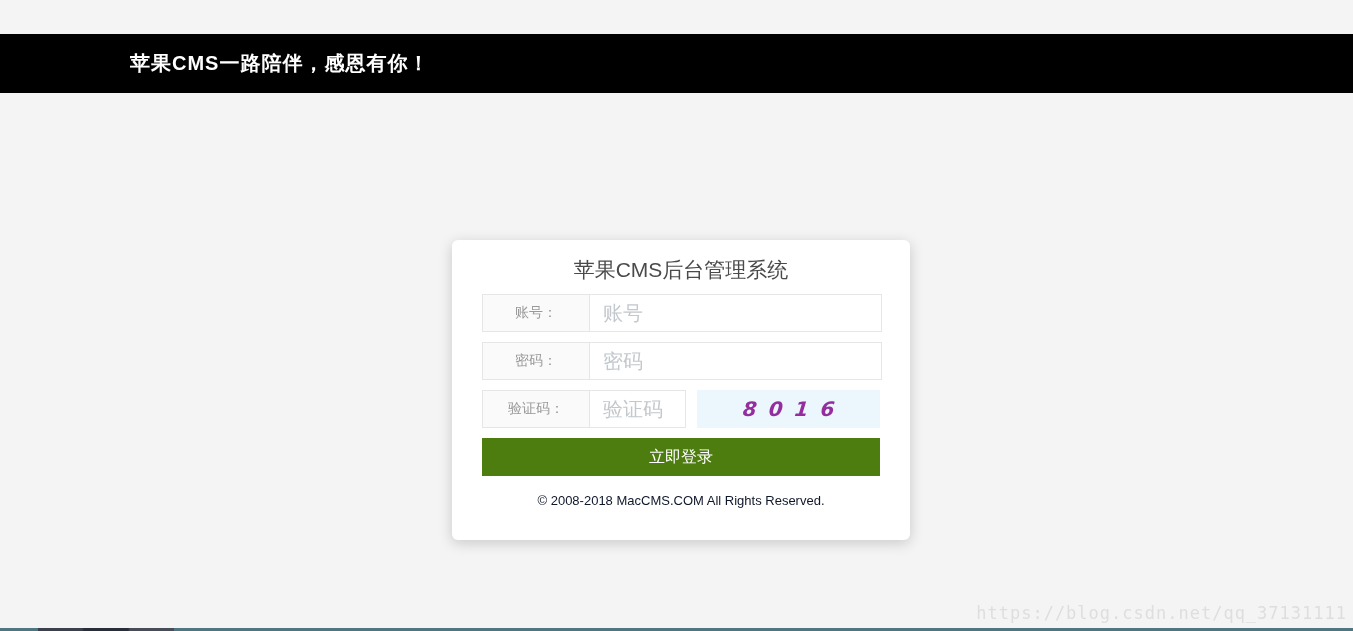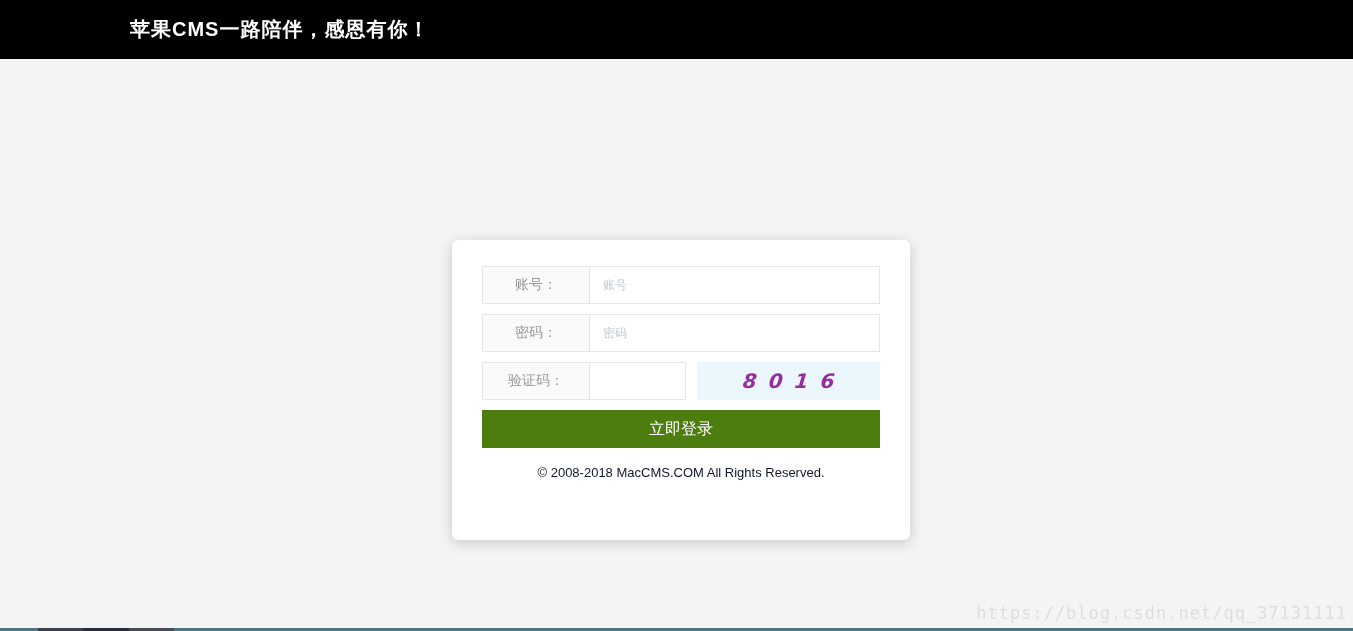--- a/index.html
+++ b/index.html
@@ -10,20 +10,21 @@
     background: #f4f4f4;
     position: relative;
   }
 
   
   .topbar {
     height: 59px;
     background: #000;
     display: flex;
     align-items: center;
+    margin-top: 34px;
   }
   .topbar-text {
     color: #fff;
     font-size: 20px;
     font-weight: bold;
     margin-left: 130px;
     letter-spacing: 1px;
   }
 
   
@@ -74,21 +75,21 @@
     justify-content: center;
     user-select: none;
   }
   .row-input {
     flex: 1;
     min-width: 0;
     border: none;
     outline: none;
     background: transparent;
     padding: 0 13px;
-    font-size: 12px;
+    font-size: 20px;
     color: #555;
     font-family: inherit;
   }
   .row-input::placeholder { color: #c3c8cd; opacity: 1; }
 
   .captcha-box {
     margin-left: 11px;
     flex: 1;
     background: #ecf6fd;
     display: flex;
@@ -156,38 +157,40 @@
 </style>
 </head>
 <body>
 
 <div class="topbar">
   <div class="topbar-text">苹果CMS一路陪伴，感恩有你！</div>
 </div>
 
 <div class="login-card">
 
+  <div class="login-title">苹果CMS后台管理系统</div>
 
   <div class="form-row">
     <div class="field-group">
       <div class="row-label">账号：</div>
       <input class="row-input" type="text" placeholder="账号" style="">
     </div>
   </div>
 
   <div class="form-row">
     <div class="field-group">
       <div class="row-label">密码：</div>
       <input class="row-input" type="password" placeholder="密码" style="">
     </div>
   </div>
 
   <div class="form-row captcha-row">
     <div class="field-group">
       <div class="row-label">验证码：</div>
+      <input class="row-input" type="text" placeholder="验证码" style="">
     </div>
     <div class="captcha-box">
       <span class="captcha-code">8016</span>
     </div>
   </div>
 
   <button class="submit-btn">立即登录</button>
 
   <div class="copyright">© 2008-2018 MacCMS.COM All Rights Reserved.</div>
 </div>

